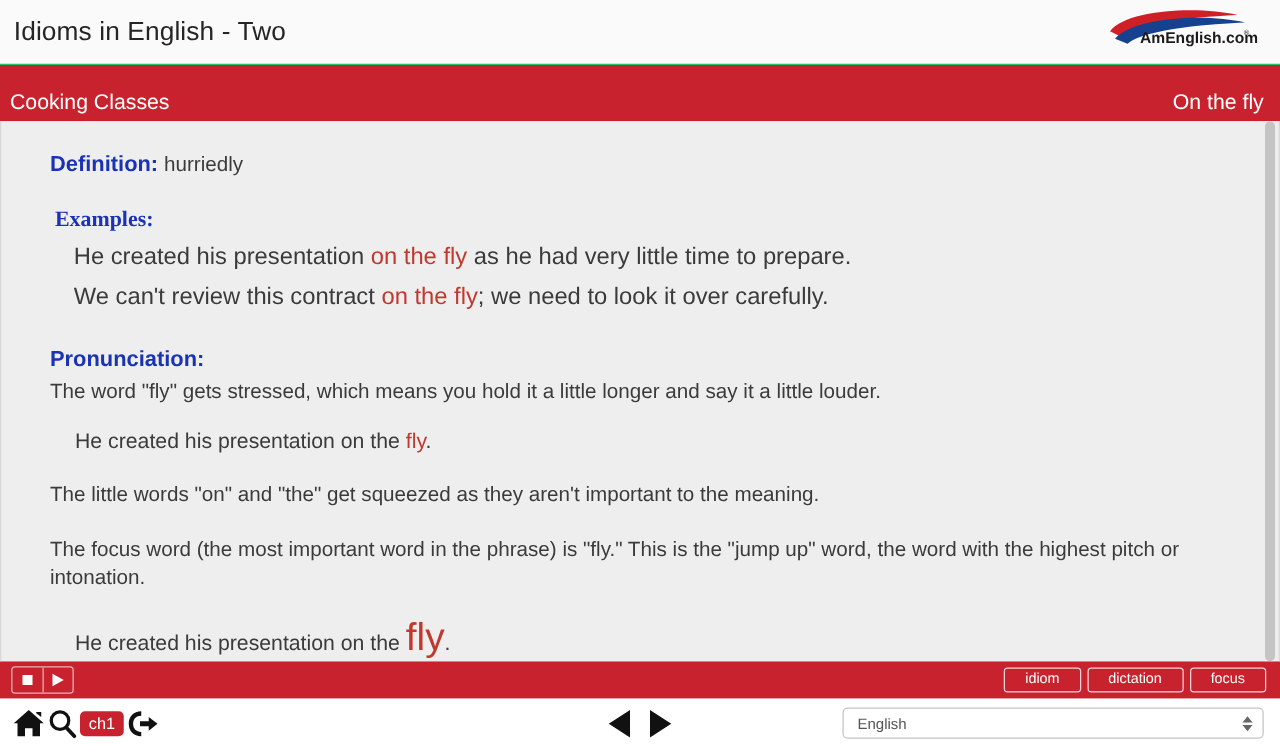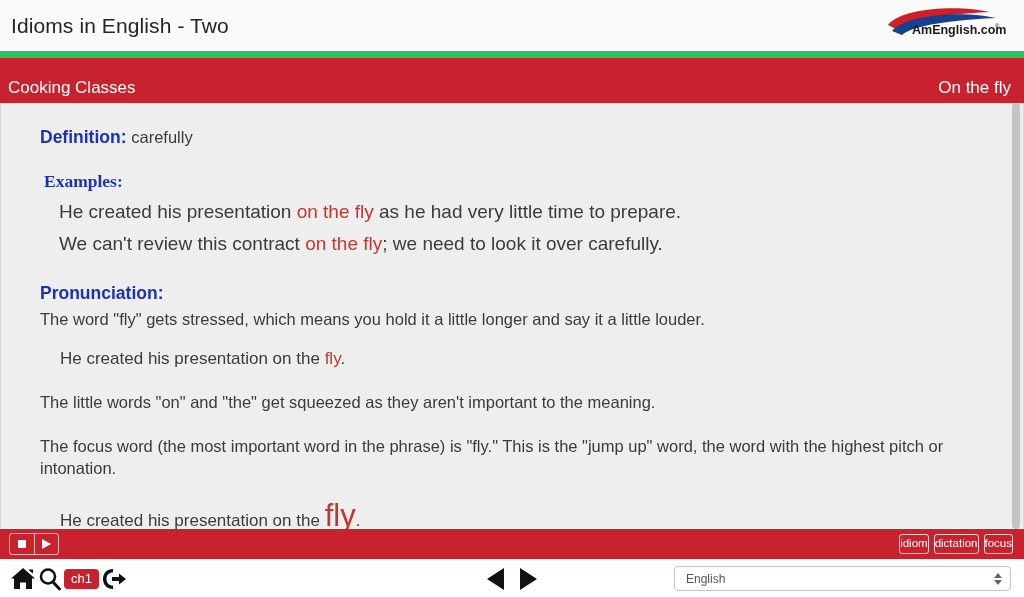--- a/index.html
+++ b/index.html
@@ -23,21 +23,21 @@
     background: #ffffff;
     display: flex;
     flex-direction: column;
   }
 
   
   .titlebar {
     position: relative;
     height: 51px;
     background: #fafafa;
-    border-bottom: 7px solid #22c55e;
+    border-bottom: 1px solid #22c55e;
     display: flex;
     align-items: center;
     flex: 0 0 auto;
   }
   .app-title {
     font-size: 21px;
     color: #252525;
     font-weight: 400;
     margin-left: 11px;
     letter-spacing: .1px;
@@ -200,21 +200,21 @@
     border-top: 5.5px solid transparent;
     border-bottom: 5.5px solid transparent;
   }
 
   .mode-tabs { display: flex; gap: 5px; }
   .mode-tab {
     border: 1px solid rgba(255,255,255,.8);
     border-radius: 3px;
     color: #ffffff;
     font-size: 11.5px;
-    padding: 3px 0 4px;
+    padding: 3px 16px 4px;
     background: transparent;
     cursor: pointer;
     line-height: 1;
     font-family: "Liberation Sans", sans-serif;
   }
 
   
   .navbar {
     height: 37px;
     background: #ffffff;
@@ -336,21 +336,21 @@
   <div class="topicbar">
     <div class="topic-left">Cooking Classes</div>
     <div class="topic-right">On the fly</div>
   </div>
 
   <div class="content-wrap">
     <div class="content">
 
       <div class="row-def">
         <span class="label-head">Definition:</span>
-        <span class="def-text">carefully</span>
+        <span class="def-text">hurriedly</span>
       </div>
 
       <div class="sec-title">
         <span class="label-head">Examples:</span>
       </div>
 
       <div class="example-line"><span>He created his presentation </span><span class="hl">on the fly</span><span> as he had very little time to prepare.</span></div>
 
       <div class="example-line"><span>We can't review this contract </span><span class="hl">on the fly</span><span>; we need to look it over carefully.</span></div>
 

